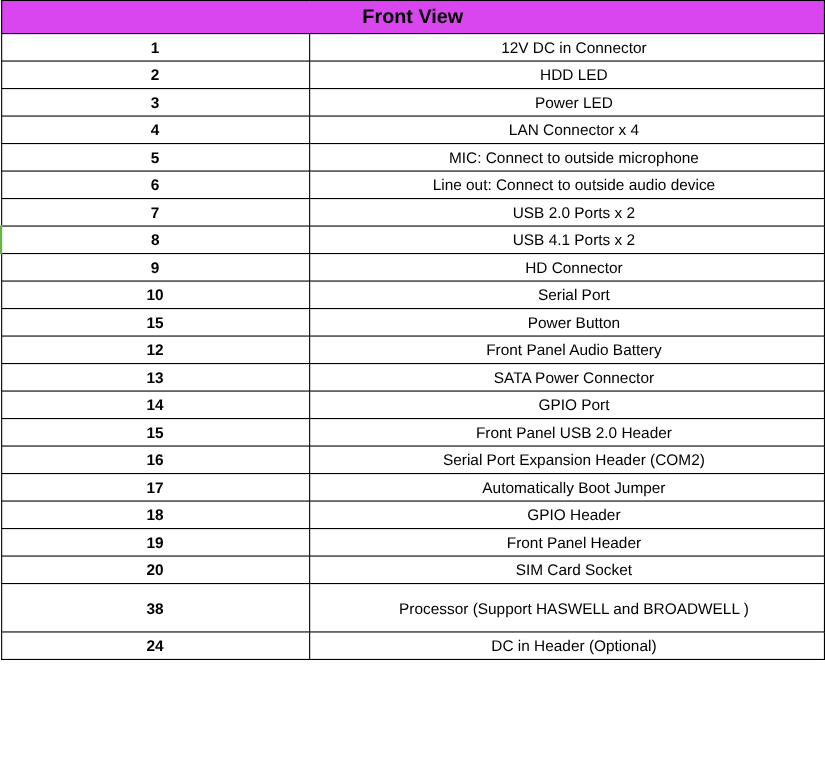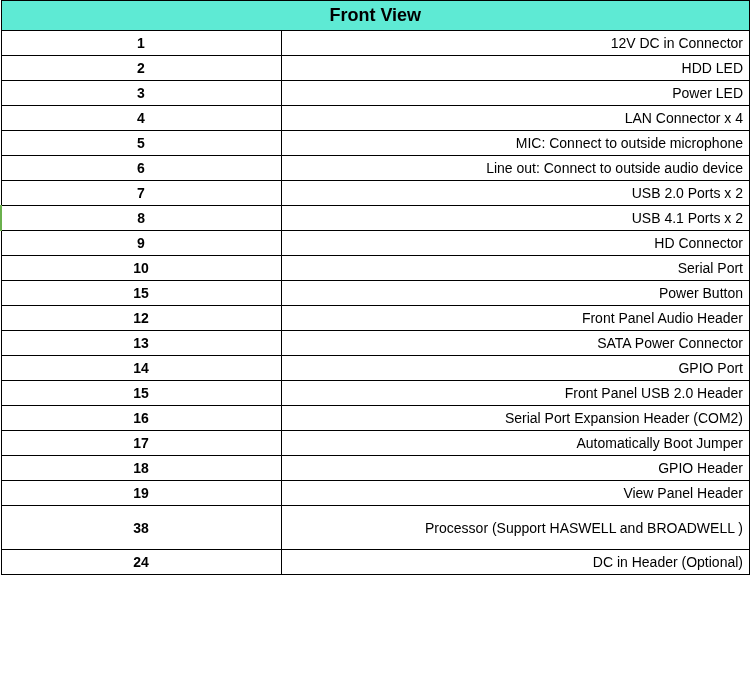--- a/index.html
+++ b/index.html
@@ -12,40 +12,40 @@
       font-size: 14px;
       background: #fff;
       width: 750px;
     }
     table {
       width: 100%;
       border-collapse: collapse;
       border: 1px solid #000;
     }
     th {
-      background-color: #5eead4;
+      background-color: #d946ef;
       font-weight: bold;
       font-size: 18px;
       text-align: center;
       border: 1px solid #000;
       padding: 4px 6px;
     }
     td {
       border: 1px solid #000;
       padding: 4px 6px;
       font-size: 14px;
       vertical-align: middle;
     }
     td.col-num {
       width: 280px;
       text-align: center;
       font-weight: bold;
     }
     td.col-desc {
-      text-align: right;
+      text-align: center;
       padding-left: 19px;
     }
     tr.tall td {
       height: 44px;
     }
     tr.green-accent td.col-num {
       border-left: 2px solid #6ab04c;
     }
   </style>
 </head>
@@ -97,21 +97,21 @@
       <tr>
         <td class="col-num">10</td>
         <td class="col-desc">Serial Port</td>
       </tr>
       <tr>
         <td class="col-num">15</td>
         <td class="col-desc">Power Button</td>
       </tr>
       <tr>
         <td class="col-num">12</td>
-        <td class="col-desc">Front Panel Audio Header</td>
+        <td class="col-desc">Front Panel Audio Battery</td>
       </tr>
       <tr>
         <td class="col-num">13</td>
         <td class="col-desc">SATA Power Connector</td>
       </tr>
       <tr>
         <td class="col-num">14</td>
         <td class="col-desc">GPIO Port</td>
       </tr>
       <tr>
@@ -125,21 +125,25 @@
       <tr>
         <td class="col-num">17</td>
         <td class="col-desc">Automatically Boot Jumper</td>
       </tr>
       <tr>
         <td class="col-num">18</td>
         <td class="col-desc">GPIO Header</td>
       </tr>
       <tr>
         <td class="col-num">19</td>
-        <td class="col-desc">View Panel Header</td>
+        <td class="col-desc">Front Panel Header</td>
+      </tr>
+      <tr>
+        <td class="col-num">20</td>
+        <td class="col-desc">SIM Card Socket</td>
       </tr>
       <tr class="tall">
         <td class="col-num">38</td>
         <td class="col-desc">Processor (Support HASWELL and BROADWELL )</td>
       </tr>
       <tr>
         <td class="col-num">24</td>
         <td class="col-desc">DC in Header (Optional)</td>
       </tr>
     </tbody>

